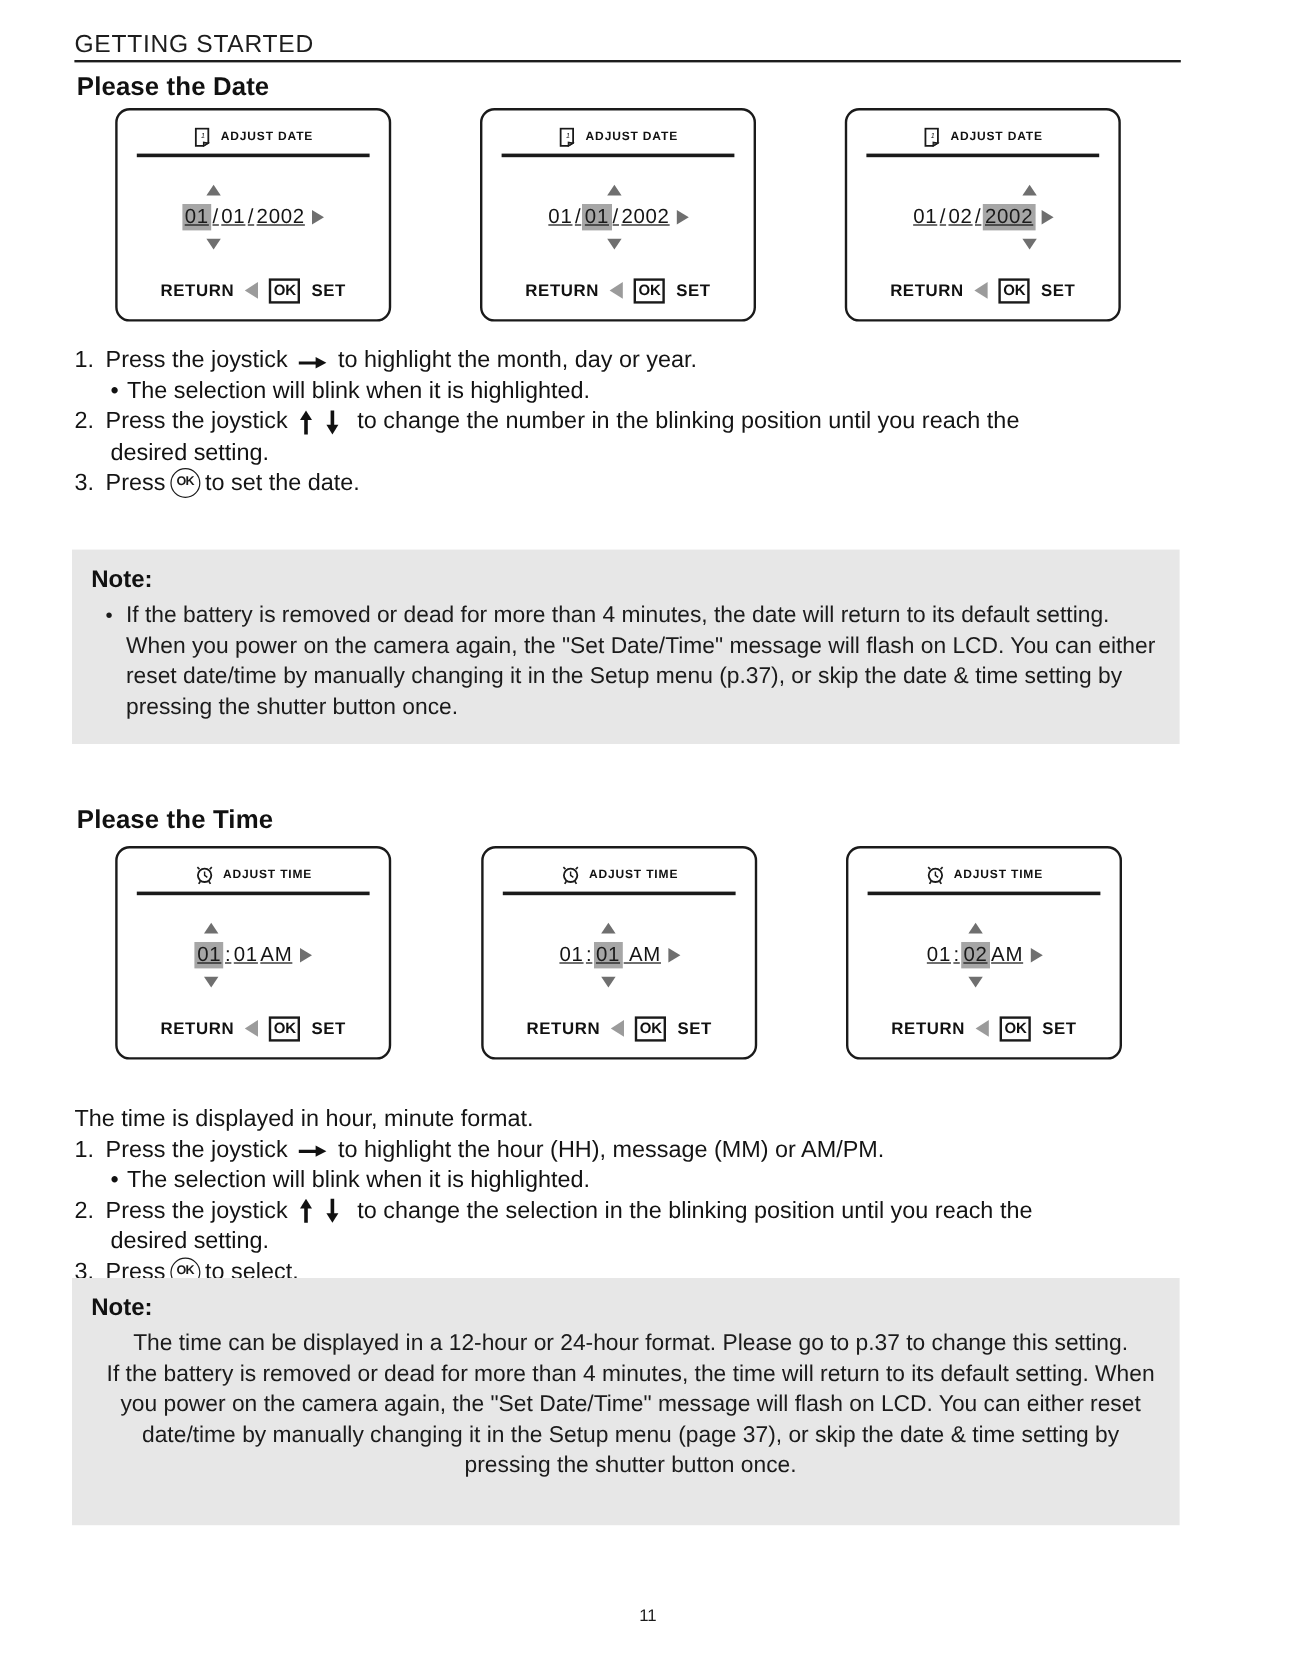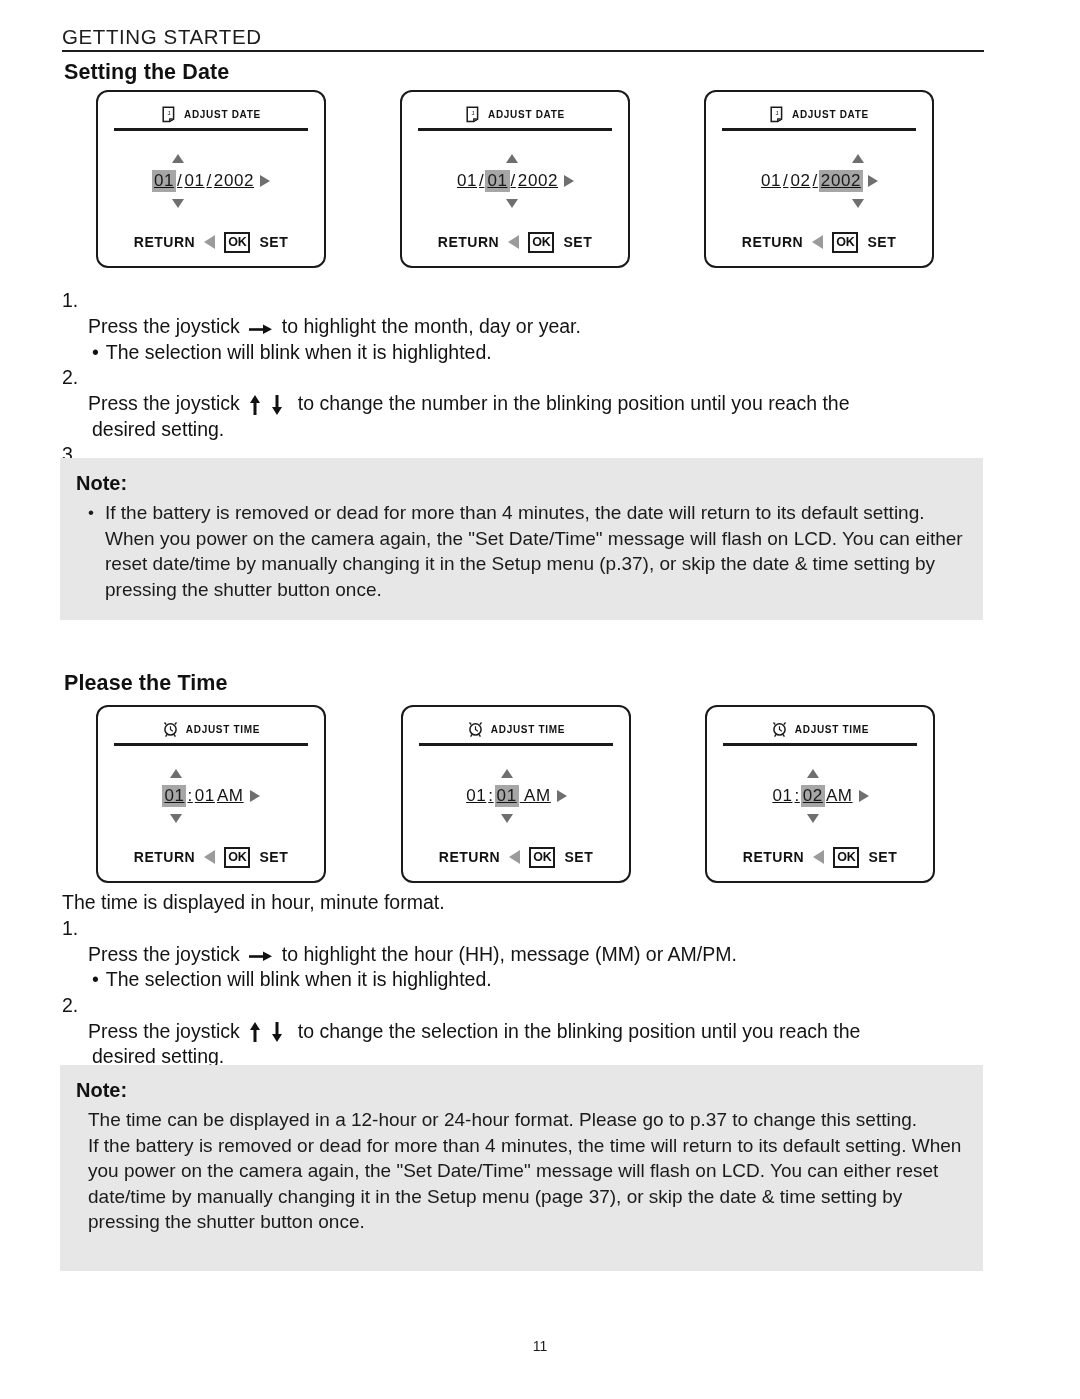--- a/index.html
+++ b/index.html
@@ -184,21 +184,21 @@
     display: flex;
     align-items: flex-start;
     font-size: 19.5px;
     line-height: 25.5px;
     color: #141414;
   }
   .step-num {
     width: 26px;
     flex: 0 0 26px;
   }
-  .step-body { flex: 1 1 auto; margin-top: 26px; }
+  .step-body { flex: 1 1 auto; }
   .sub {
     padding-left: 30px;
     font-size: 19.5px;
     line-height: 25.5px;
   }
   .bullet-dot { margin-right: 7px; }
   .lead {
     font-size: 19.5px;
     line-height: 25.5px;
     color: #141414;
@@ -253,41 +253,41 @@
   .note-item {
     display: flex;
     align-items: flex-start;
   }
   .note-item .nb-dot {
     flex: 0 0 17px;
     font-size: 17px;
     line-height: 25.5px;
   }
   .note-item .nb-txt { flex: 1 1 auto; }
-  .note-para { margin-bottom: 0; }
+  .note-para { margin-bottom: 0; text-align: center; }
 
   
   .folio {
     position: absolute;
     left: 0; right: 0;
     top: 1338px;
     text-align: center;
     font-size: 14px;
     color: #1b1b1b;
   }
 </style>
 </head>
 <body>
 
 <div class="page">
 
   <div class="running-head">GETTING STARTED</div>
   <div class="head-rule"></div>
 
-  <div class="sec-title" id="sec-date-title">Setting the Date</div>
+  <div class="sec-title" id="sec-date-title">Please the Date</div>
 
   <div class="lcd" id="lcd-d1" style="left:96px; top:90px; width:230px; height:178px;">
     <div class="lcd-head">
       <span class="ico">
         <svg width="16" height="17" viewBox="0 0 16 17">
           <path d="M2.2 1.2 H12.6 L12.6 13.2 L8.6 15.6 L2.2 15.6 Z" fill="#ffffff" stroke="#1a1a1a" stroke-width="1.5"></path>
           <path d="M12.6 13.2 L8.6 15.6 L8.6 12.6 Z" fill="#6f6f6f" stroke="#1a1a1a" stroke-width="1"></path>
           <text x="6.6" y="9" font-family="Liberation Sans, sans-serif" font-size="6" fill="#1a1a1a" font-style="italic">1</text>
         </svg>
       </span>
@@ -516,21 +516,21 @@
       </span>
     </div>
     <div class="lcd-foot">
       <span>RETURN</span>
       <span class="arrow-left"></span>
       <span class="ok-key">OK</span>
       <span>SET</span>
     </div>
   </div>
 
-  <div class="steps" id="time-steps" style="top:890px; width:930px;">
+  <div class="steps" id="time-steps" style="top:920px; width:930px;">
 
     <div class="lead">The time is displayed in hour, minute format.</div>
 
     <div class="step">
       <span class="step-num">1.</span>
       <span class="step-body"><span>Press the joystick</span><span class="gl"><svg width="26" height="14" viewBox="0 0 26 14">
               <path d="M1 8.5 L17 8.5" stroke="#111" stroke-width="2.6" stroke-linecap="butt"></path>
               <path d="M15 3.5 L24 8.3 L15 13" fill="#111"></path>
             </svg></span><span>to highlight the hour (HH), message (MM) or AM/PM.</span></span>
     </div>

